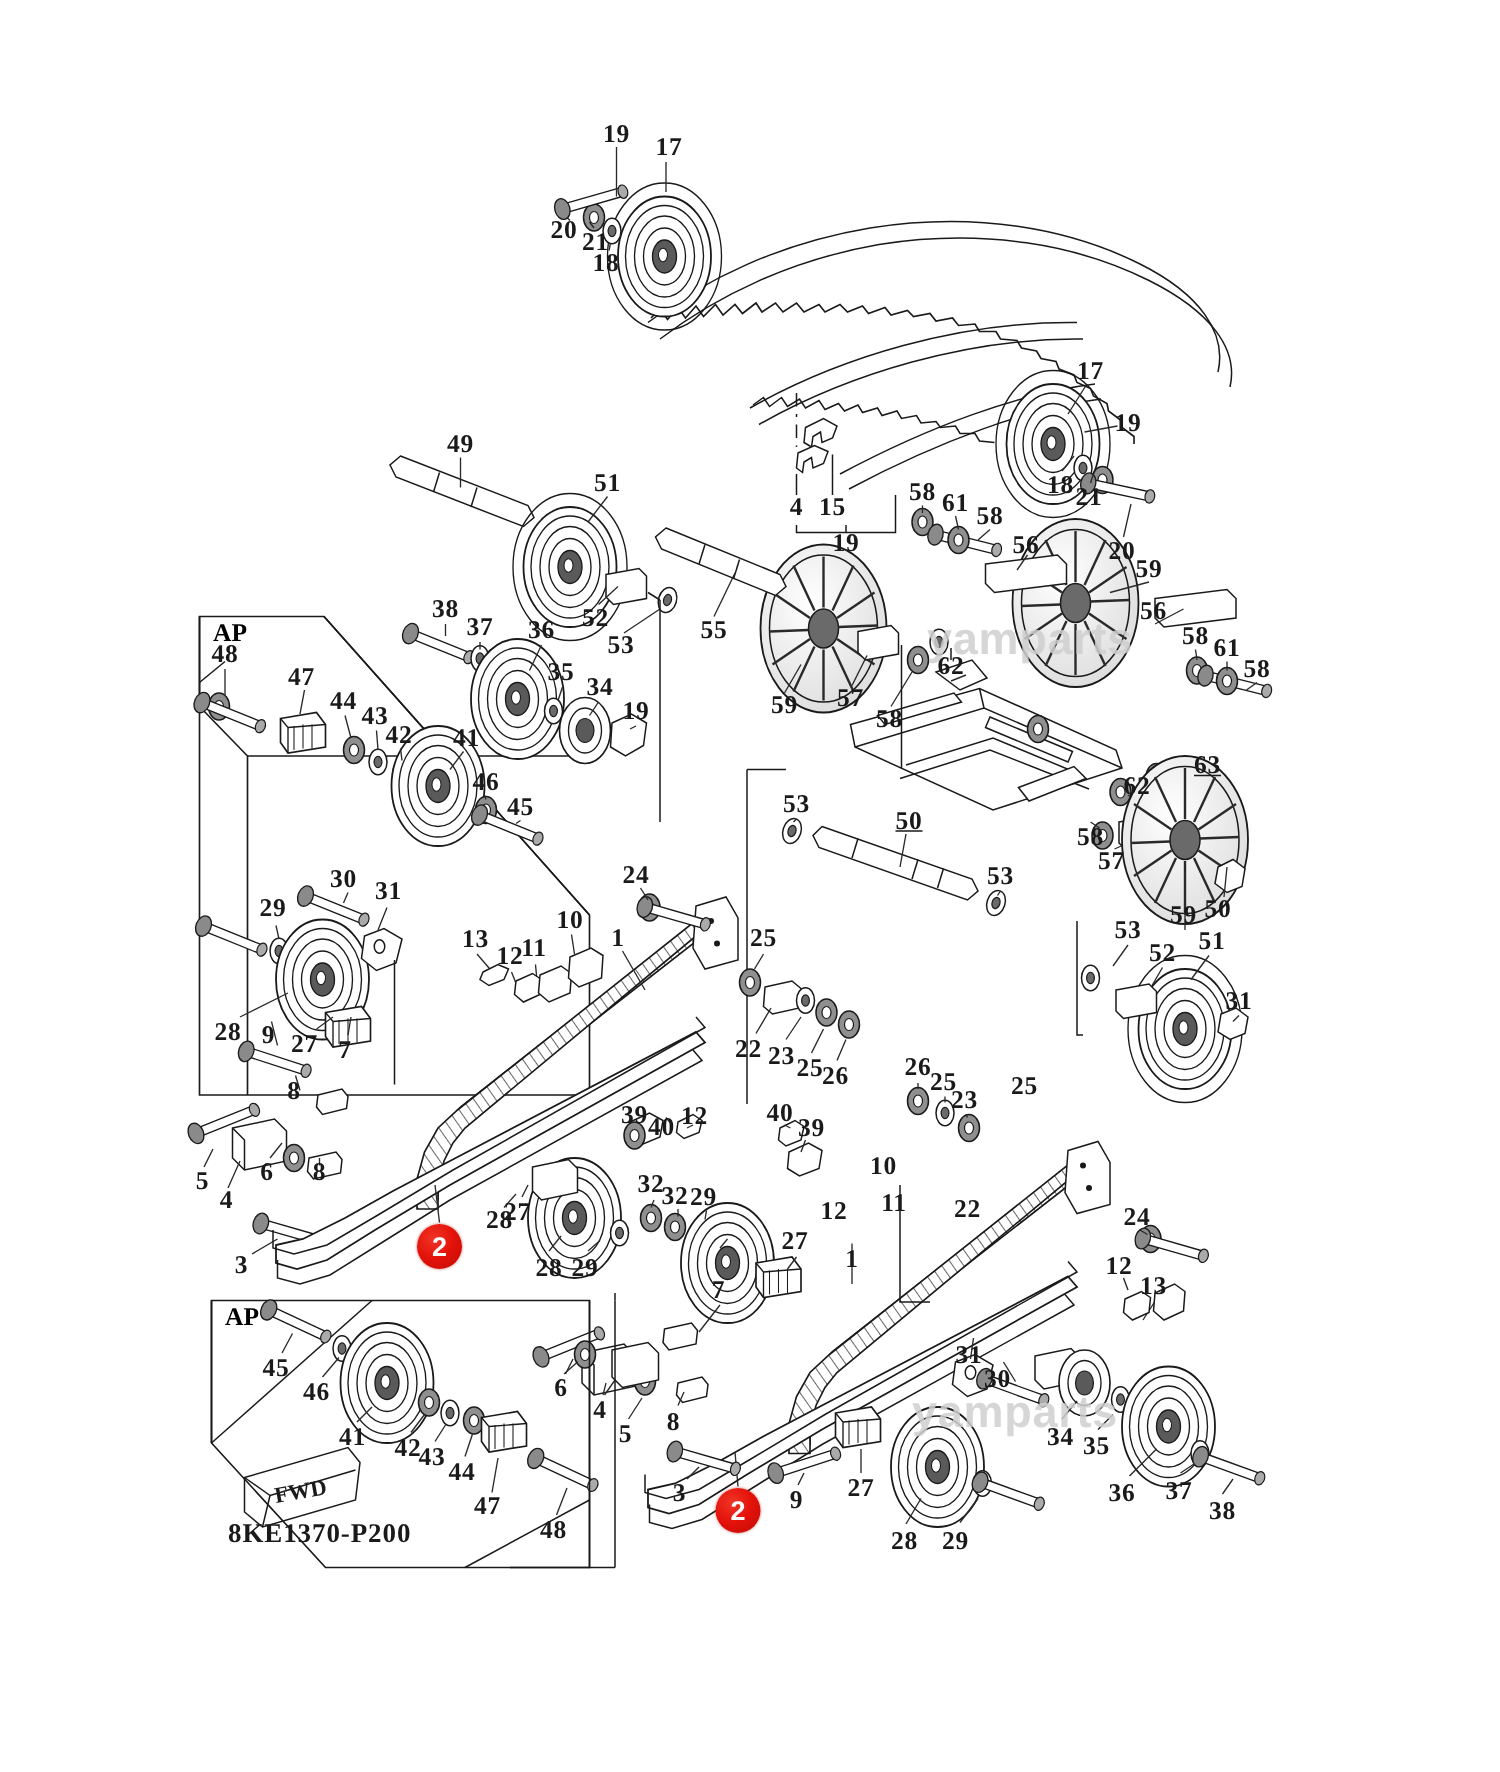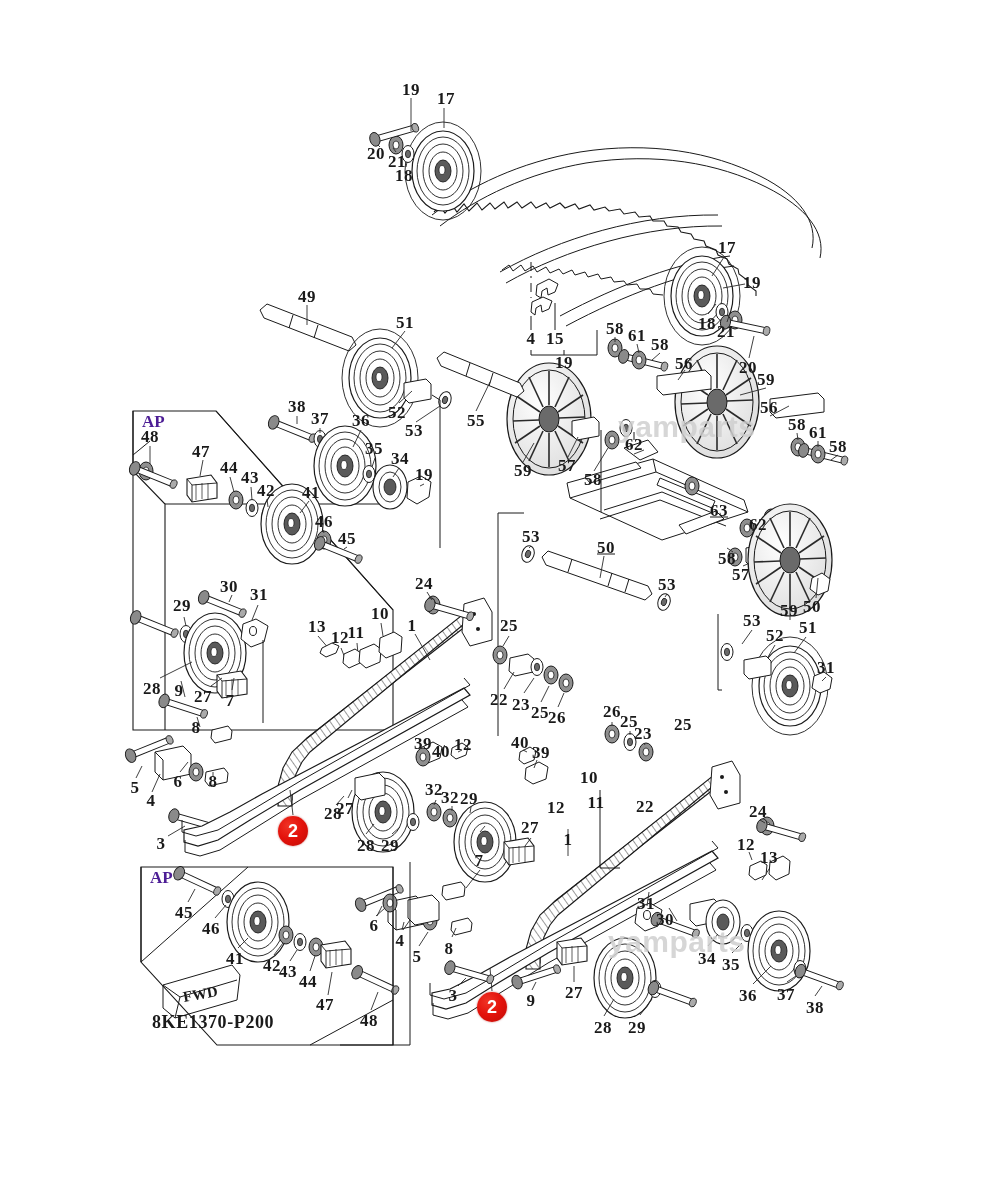--- a/index.html
+++ b/index.html
@@ -52,21 +52,21 @@
     justify-content: center;
     transform: translate(-50%, -50%);
     box-shadow: 0 0 2px rgba(160,10,5,0.6);
     user-select: none;
   }
   .box-label {
     position: absolute;
     font-family: "Liberation Serif", serif;
     font-size: 17px;
     font-weight: 700;
-    color: #4c1d95;
+    color: #000000;
     white-space: nowrap;
     user-select: none;
   }
   #part-number {
     position: absolute;
     left: 152px;
     top: 1012px;
     font-family: "Liberation Serif", serif;
     font-size: 18px;
     font-weight: 700;
@@ -664,21 +664,21 @@
       <div class="callout" style="left: 229px; top: 467px;">44</div>
       <div class="callout" style="left: 250px; top: 477px;">43</div>
       <div class="callout" style="left: 266px; top: 490px;">42</div>
       <div class="callout" style="left: 311px; top: 492px;">41</div>
       <div class="callout" style="left: 324px; top: 521px;">46</div>
       <div class="callout" style="left: 347px; top: 538px;">45</div>
       <div class="callout" style="left: 523px; top: 470px;">59</div>
       <div class="callout" style="left: 567px; top: 465px;">57</div>
       <div class="callout" style="left: 593px; top: 479px;">58</div>
       <div class="callout" style="left: 634px; top: 444px;">62</div>
-      <div class="callout" style="left: 719px; top: 510px; text-decoration: underline;">63</div>
+      <div class="callout" style="left: 805px; top: 510px; text-decoration: underline;">63</div>
       <div class="callout" style="left: 758px; top: 524px;">62</div>
       <div class="callout" style="left: 727px; top: 558px;">58</div>
       <div class="callout" style="left: 741px; top: 574px;">57</div>
       <div class="callout" style="left: 789px; top: 610px;">59</div>
       <div class="callout" style="left: 812px; top: 606px;">50</div>
       <div class="callout" style="left: 531px; top: 536px;">53</div>
       <div class="callout" style="left: 606px; top: 547px; text-decoration: underline;">50</div>
       <div class="callout" style="left: 667px; top: 584px;">53</div>
       <div class="callout" style="left: 752px; top: 620px;">53</div>
       <div class="callout" style="left: 775px; top: 635px;">52</div>

